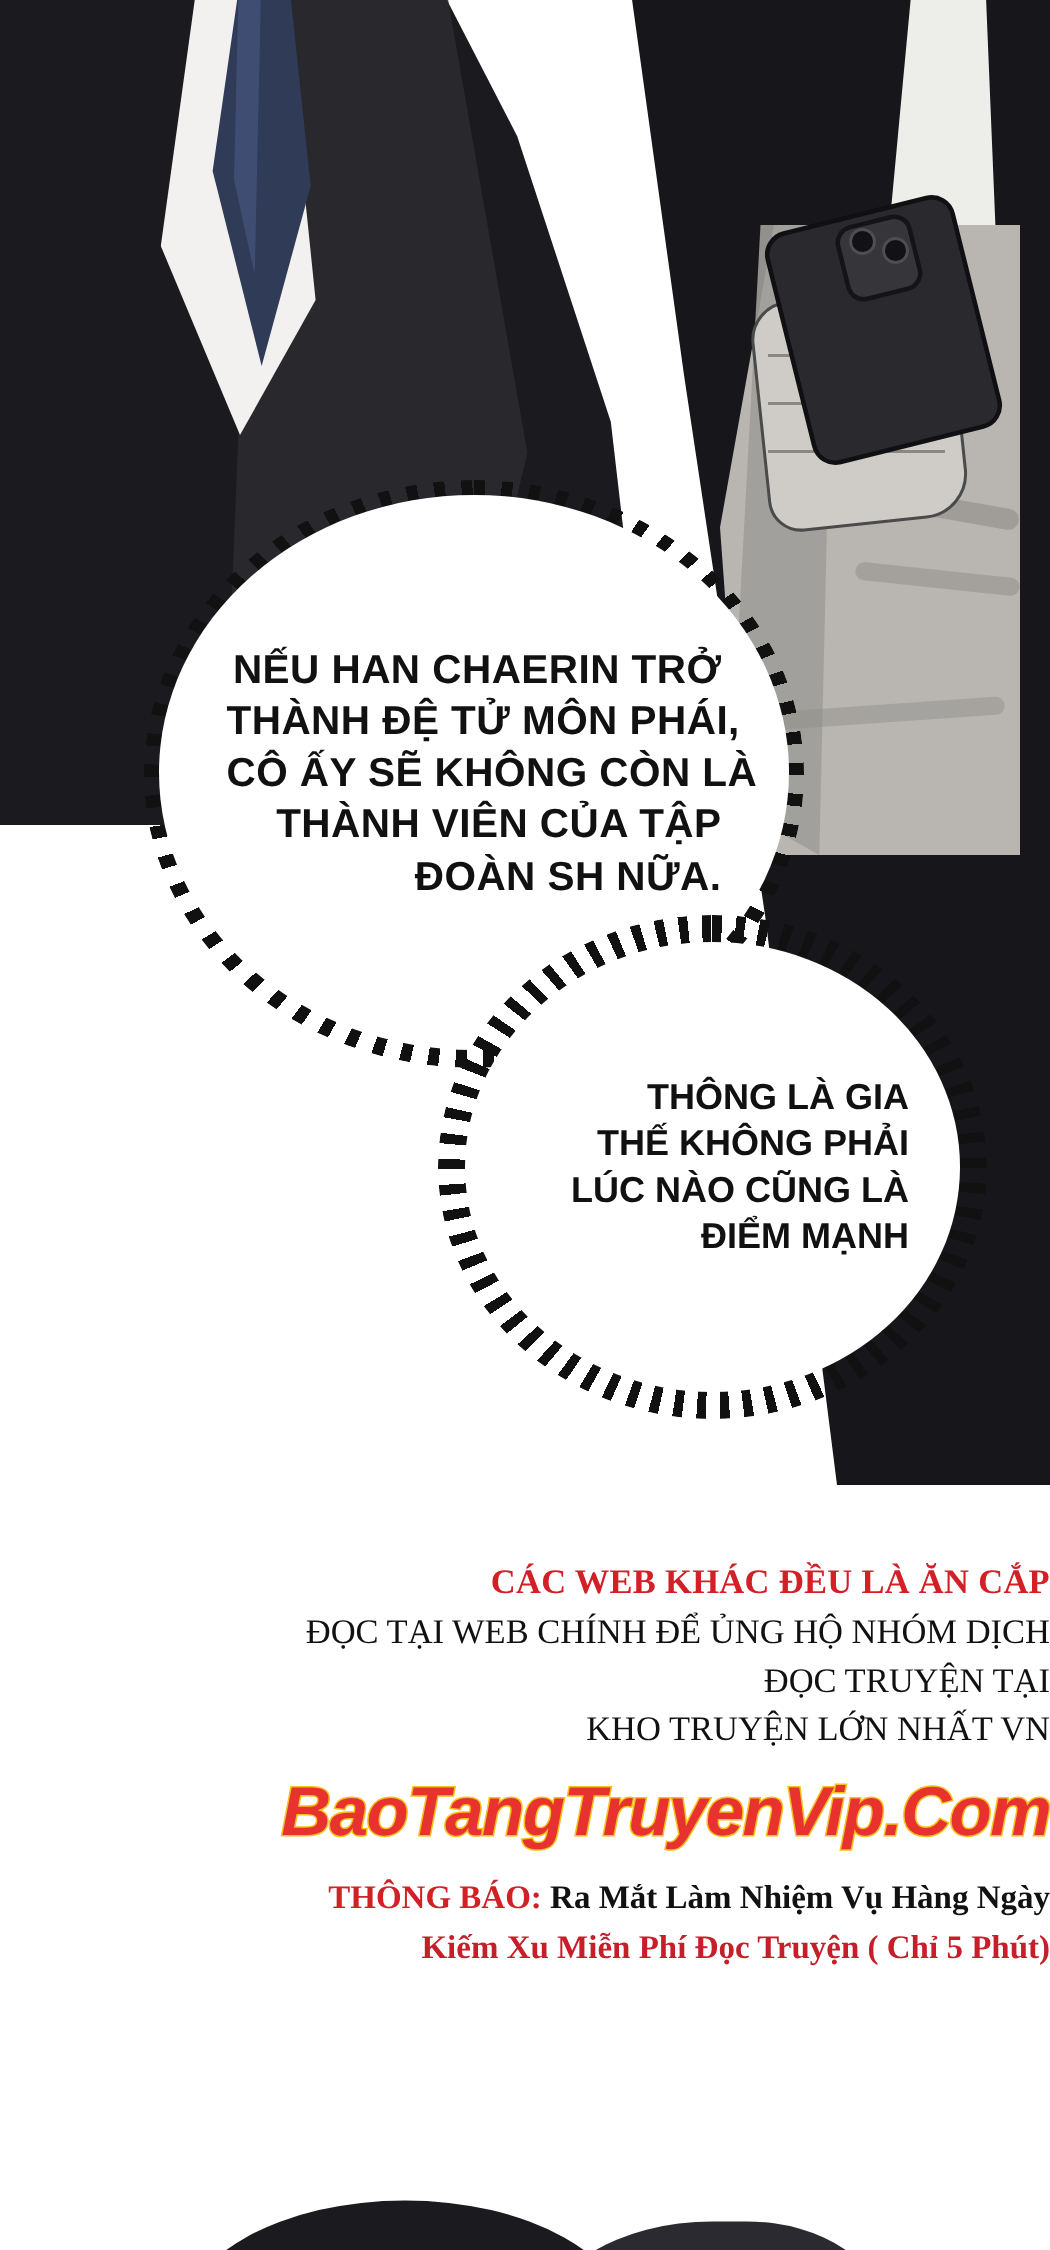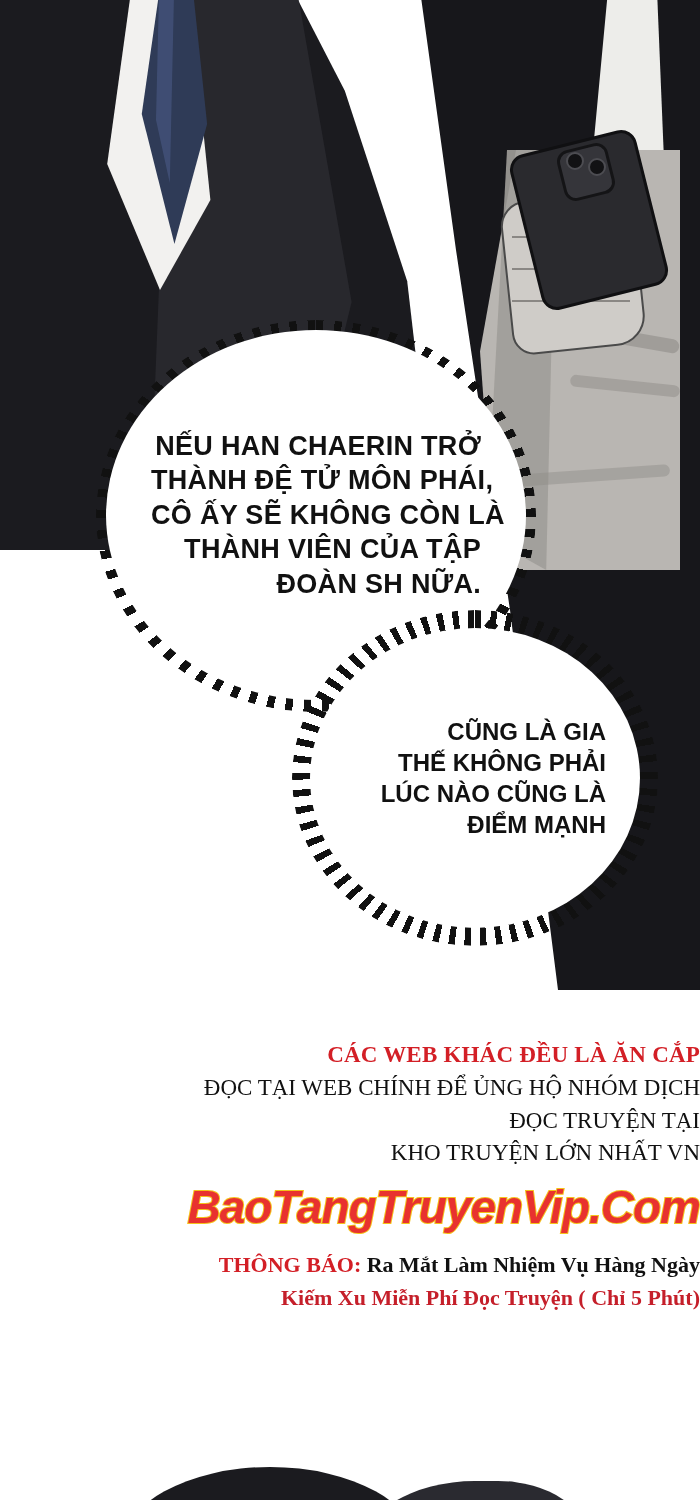--- a/index.html
+++ b/index.html
@@ -391,21 +391,21 @@
         <div>CÔ ẤY SẼ KHÔNG CÒN LÀ</div>
         <div>THÀNH VIÊN CỦA TẬP</div>
         <div>ĐOÀN SH NỮA.</div>
       </div>
     </div>
 
     <div class="bubble-spikes spikes-two"></div>
     <div class="bubble-two-fill"></div>
     <div class="bubble bubble-two">
       <div class="bubble-text">
-        <div>CŨNG LÀ GIA</div>
+        <div>THÔNG LÀ GIA</div>
         <div>THẾ KHÔNG PHẢI</div>
         <div>LÚC NÀO CŨNG LÀ</div>
         <div>ĐIỂM MẠNH</div>
       </div>
     </div>
   </div>
 
   <div class="promo">
     <div class="promo-headline">CÁC WEB KHÁC ĐỀU LÀ ĂN CẮP</div>
     <div class="promo-line">ĐỌC TẠI WEB CHÍNH ĐỂ ỦNG HỘ NHÓM DỊCH</div>

